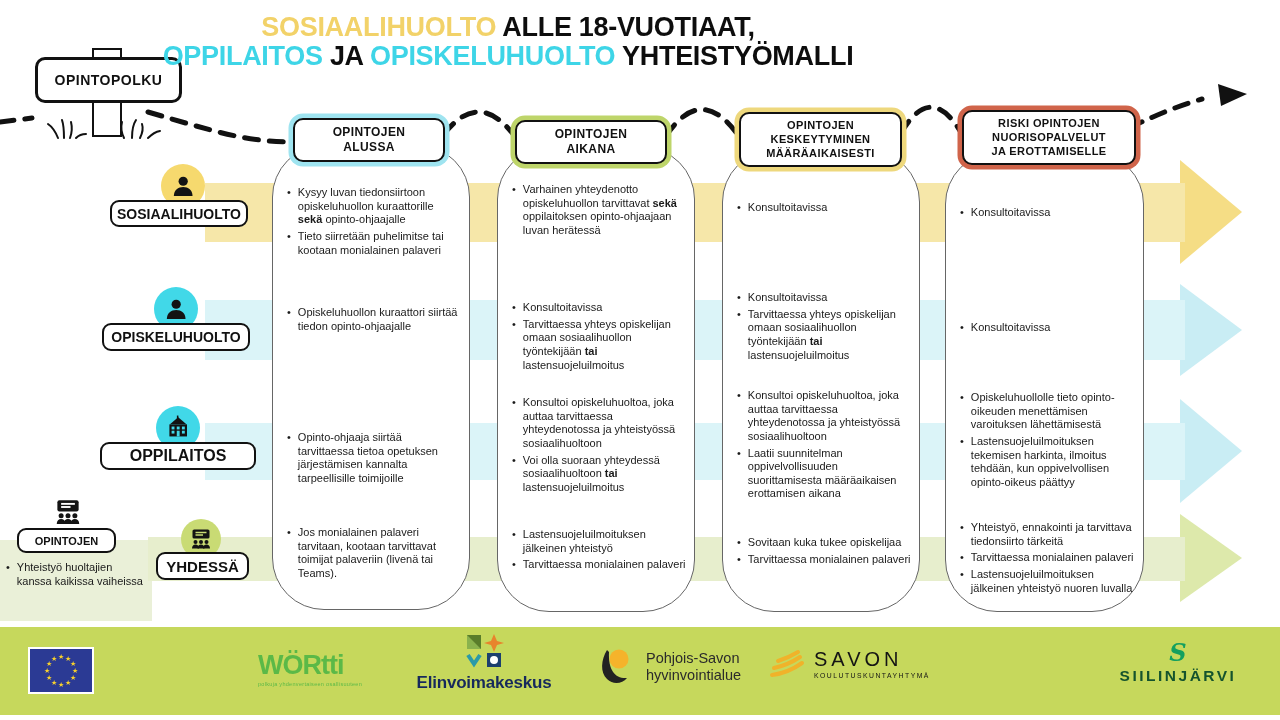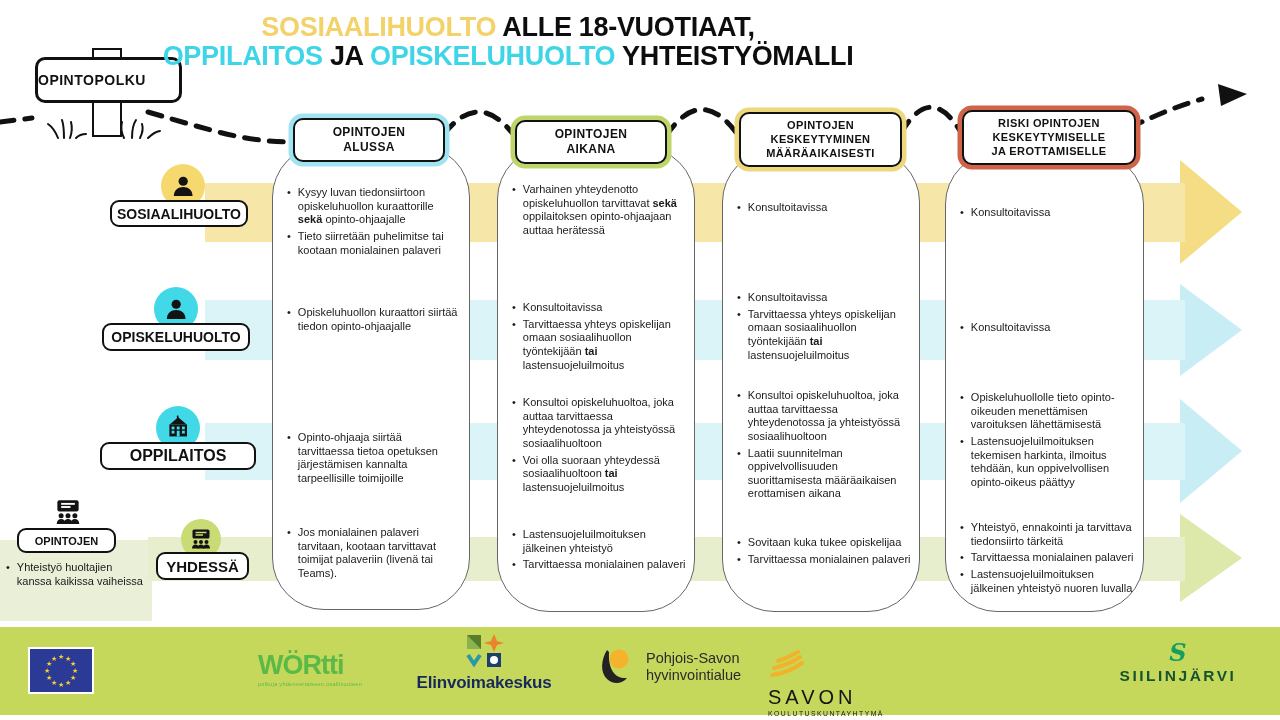--- a/index.html
+++ b/index.html
@@ -7,21 +7,21 @@
          font-family:"Liberation Sans",sans-serif;}
 
   
   .title{position:absolute;top:13px;left:0;width:1016px;text-align:center;z-index:6;
          font-weight:800;font-size:27px;line-height:1.07;letter-spacing:-0.3px;color:#0d0d0d;}
   .ty{color:#f2d269}.tc{color:#3ed5e7}.tk{color:#0d0d0d}
 
   
   .signpost{position:absolute;background:#fff;border:2.5px solid #111;z-index:4;}
   .signboard{position:absolute;left:35px;top:57px;width:141px;height:40px;background:#fff;border:3px solid #111;
-             border-radius:10px;z-index:5;display:flex;align-items:center;
+             border-radius:10px;z-index:5;display:flex;align-items:center;justify-content:center;
              font-weight:700;font-size:14px;letter-spacing:.5px;color:#111;}
 
   
   .band{position:absolute;z-index:1;}
   .panel{position:absolute;z-index:1;}
   .column{position:absolute;z-index:2;background:#fff;border:1.3px solid #666;border-radius:52px;}
   .colheader{position:absolute;z-index:5;background:#fff;border:2px solid #111;border-radius:10px;
              display:flex;flex-direction:column;align-items:center;justify-content:center;
              font-weight:700;text-align:center;letter-spacing:.4px;color:#111;padding:5px 4px;box-sizing:border-box;}
   .crow{position:absolute;left:0;width:100%;box-sizing:border-box;padding:0 8px 0 12px;}
@@ -206,21 +206,21 @@
         </div>
       </div>
       <div class="colheader" style="left: 293px; top: 118px; width: 152px; font-size: 12px; box-shadow: rgb(159, 228, 240) 0px 0px 0px 4.5px; line-height: 1.25;">
         <div>OPINTOJEN</div>
         <div>ALUSSA</div>
       </div>
       <div class="column" style="left: 497px; top: 147px; width: 196px; height: 463px;">
         <div class="crow" style="top: 35px;">
           <div class="bullet">
             <span class="dot">•</span>
-            <span class="btext"><span>Varhainen yhteydenotto opiskeluhuollon tarvittavat </span><b>sekä</b><span> oppilaitoksen opinto-ohjaajaan auttaa herätessä</span></span>
+            <span class="btext"><span>Varhainen yhteydenotto opiskeluhuollon tarvittavat </span><b>sekä</b><span> oppilaitoksen opinto-ohjaajaan luvan herätessä</span></span>
           </div>
         </div>
         <div class="crow" style="top: 153px;">
           <div class="bullet">
             <span class="dot">•</span>
             <span class="btext"><span>Konsultoitavissa</span></span>
           </div>
           <div class="bullet">
             <span class="dot">•</span>
             <span class="btext"><span>Tarvittaessa yhteys opiskelijan omaan sosiaalihuollon työntekijään </span><b>tai</b><span> lastensuojeluilmoitus</span></span>
@@ -327,21 +327,21 @@
             <span class="btext"><span>Tarvittaessa monialainen palaveri</span></span>
           </div>
           <div class="bullet">
             <span class="dot">•</span>
             <span class="btext"><span>Lastensuojeluilmoituksen jälkeinen yhteistyö nuoren luvalla</span></span>
           </div>
         </div>
       </div>
       <div class="colheader" style="left: 962px; top: 110px; width: 174px; font-size: 11px; box-shadow: rgb(208, 100, 74) 0px 0px 0px 4.5px; line-height: 1.25;">
         <div>RISKI OPINTOJEN</div>
-        <div>KESKEYTYMISELLE</div>
+        <div>NUORISOPALVELUT</div>
         <div>JA EROTTAMISELLE</div>
       </div>
     </div>
 
   <div class="footer" id="footerbar" style="background: rgb(198, 216, 92);">
 
     <div class="flogo" style="left:28px;top:20px;display:flex;gap:12px;align-items:center;">
       <div class="euflag" id="euflag" style="background: rgb(43, 58, 148);">
           <span class="star" style="color: rgb(248, 209, 44); left: 42px; top: 18px;">★</span>
           <span class="star" style="color: rgb(248, 209, 44); left: 40.1244px; top: 25px;">★</span>
@@ -379,21 +379,21 @@
       <svg width="32" height="38" viewBox="0 0 32 38">
         <path d="M9 2 C3 12 2 24 9 31 C15 37 24 36 29 30 C18 31 10 23 11 4 Z" fill="#222"></path>
         <circle cx="21" cy="11" r="9.5" fill="#f5b32b"></circle>
       </svg>
       <div class="pshtext">
         <div>Pohjois-Savon</div>
         <div>hyvinvointialue</div>
       </div>
     </div>
 
-    <div class="flogo" style="left:768px;top:22px;display:flex;gap:8px;align-items:flex-start;flex-direction:column;">
+    <div class="flogo" style="left:768px;top:22px;display:flex;gap:8px;align-items:flex-start;">
       <svg width="38" height="30" viewBox="0 0 38 30">
         <g stroke="#f0b32a" stroke-width="4" fill="none" stroke-linecap="round">
           <path d="M4 26 Q20 24 34 14"></path>
             <path d="M6 19 Q20 16 32 8"></path>
             <path d="M10 12 Q20 9 30 3"></path>
         </g>
       </svg>
       <div>
         <div class="savname">SAVON</div>
         <div class="savsub">KOULUTUSKUNTAYHTYMÄ</div>

